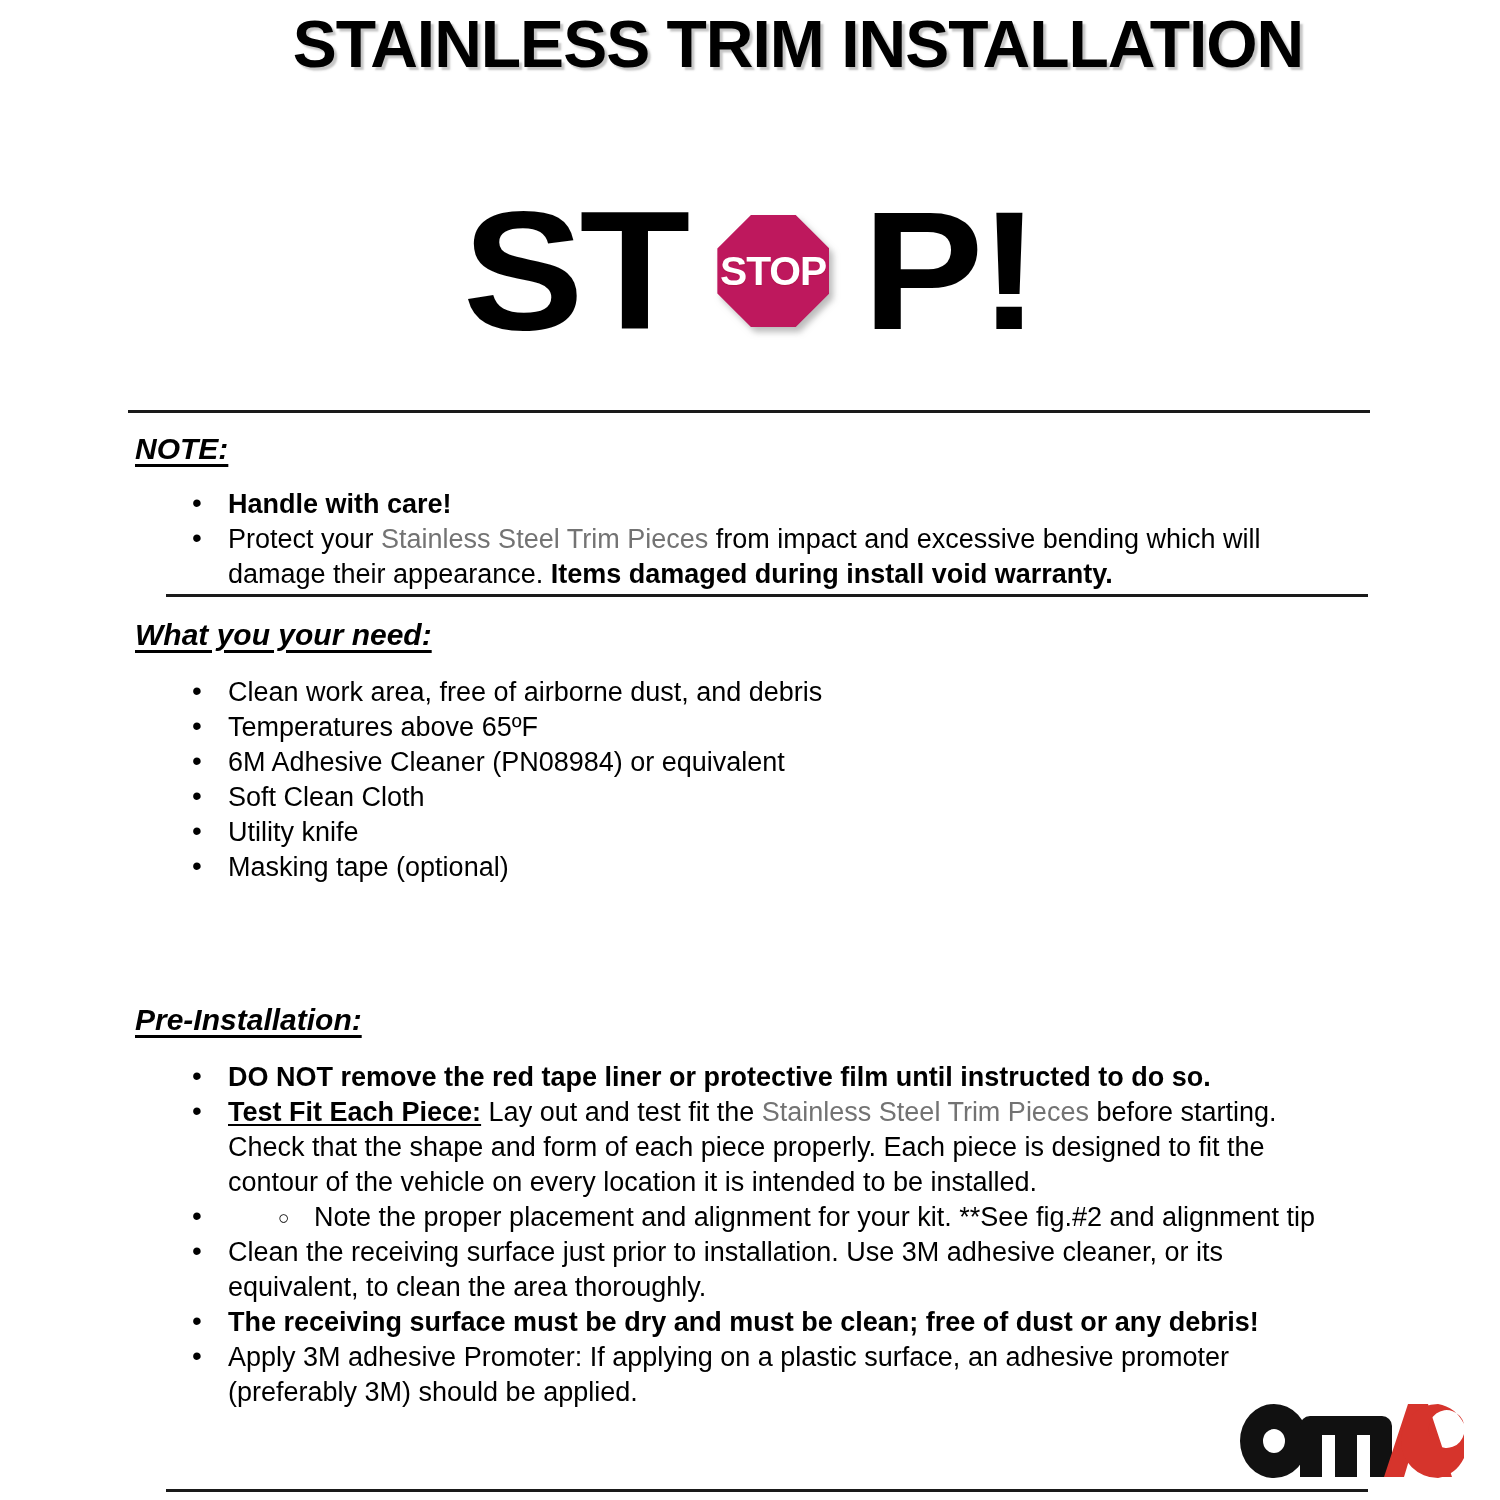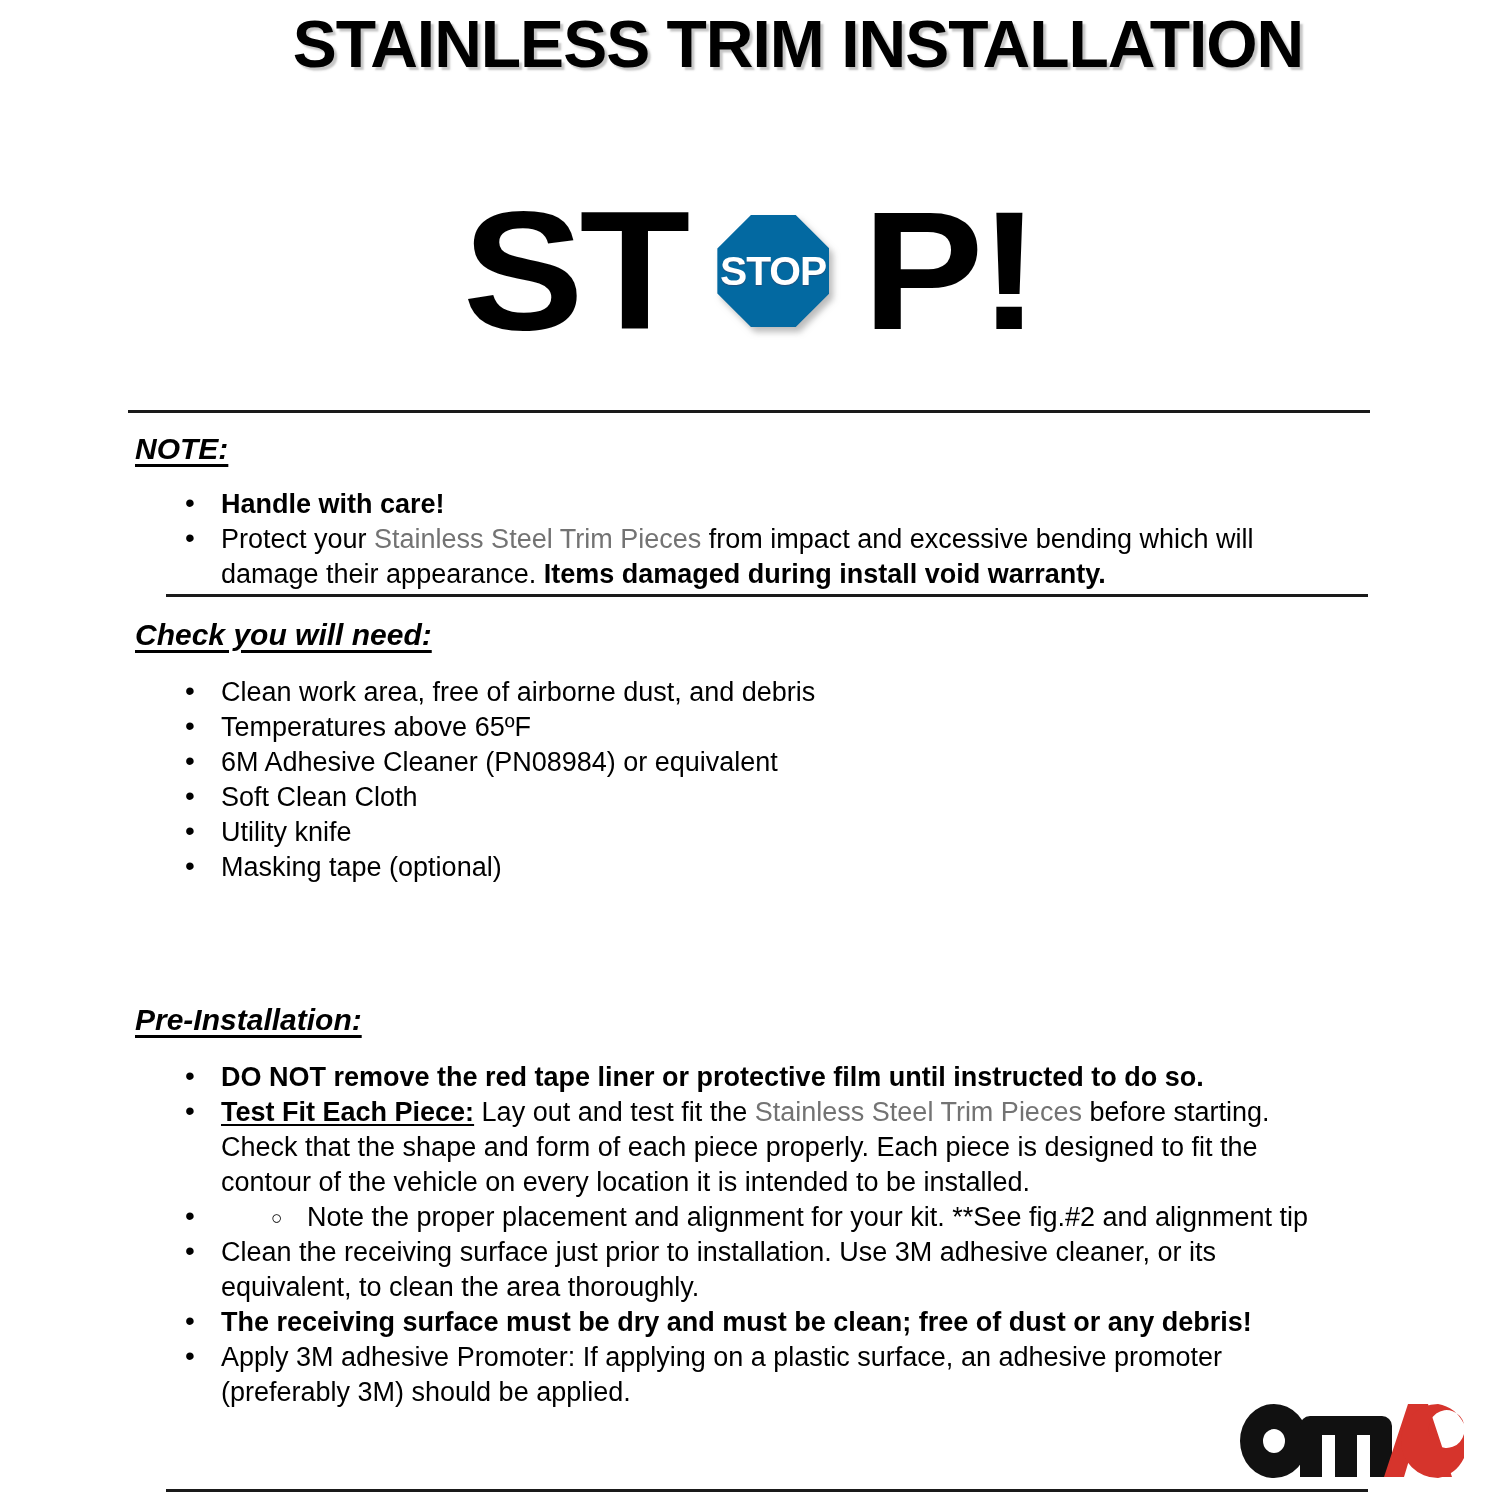--- a/index.html
+++ b/index.html
@@ -60,21 +60,21 @@
     position: relative;
     width: 112px;
     height: 112px;
     display: inline-block;
     margin: 0 2px;
     filter: drop-shadow(4px 5px 3px rgba(120,120,120,0.5));
   }
   .stop-sign {
     width: 112px;
     height: 112px;
-    background: #0369a1;
+    background: #be185d;
     clip-path: polygon(30% 0%, 70% 0%, 100% 30%, 100% 70%, 70% 100%, 30% 100%, 0% 70%, 0% 30%);
     display: flex;
     align-items: center;
     justify-content: center;
   }
   .stop-sign-text {
     color: #ffffff;
     font-size: 40px;
     font-weight: bold;
     letter-spacing: -1px;
@@ -114,21 +114,21 @@
     padding: 0;
     list-style: none;
     left: 0;
     width: 1340px;
   }
   ul.blist > li {
     position: relative;
     padding-left: 212px;
     font-size: 27px;
     line-height: 35px;
-    margin: 0 0 0 9px;
+    margin: 0 0 0 16px;
   }
   ul.blist > li::before {
     content: "\2022";
     position: absolute;
     left: 176px;
     top: -2px;
     font-size: 28px;
     line-height: 35px;
   }
 
@@ -184,21 +184,21 @@
     </span>
   </span>
   <span class="stop-word right">P!</span>
 </div>
 
 <div class="hr hr-top"></div>
 <div class="hr hr-note"></div>
 <div class="hr hr-bottom"></div>
 
 <div class="section-head head-note">NOTE:</div>
-<div class="section-head head-need">Check you will need:</div>
+<div class="section-head head-need">What you your need:</div>
 <div class="section-head head-preinst">Pre-Installation:</div>
 
 <ul class="blist list-note" id="list-note">
     <li><span class="b">Handle with care!</span></li>
     <li><span>Protect your </span><span class="red">Stainless Steel Trim Pieces</span><span> from impact and excessive bending which will damage their appearance. </span><span class="b">Items damaged during install void warranty.</span></li>
   </ul>
 <ul class="blist list-need" id="list-need">
     <li><span>Clean work area, free of airborne dust, and debris</span></li>
     <li><span>Temperatures above 65ºF</span></li>
     <li><span>6M Adhesive Cleaner (PN08984) or equivalent</span></li>

